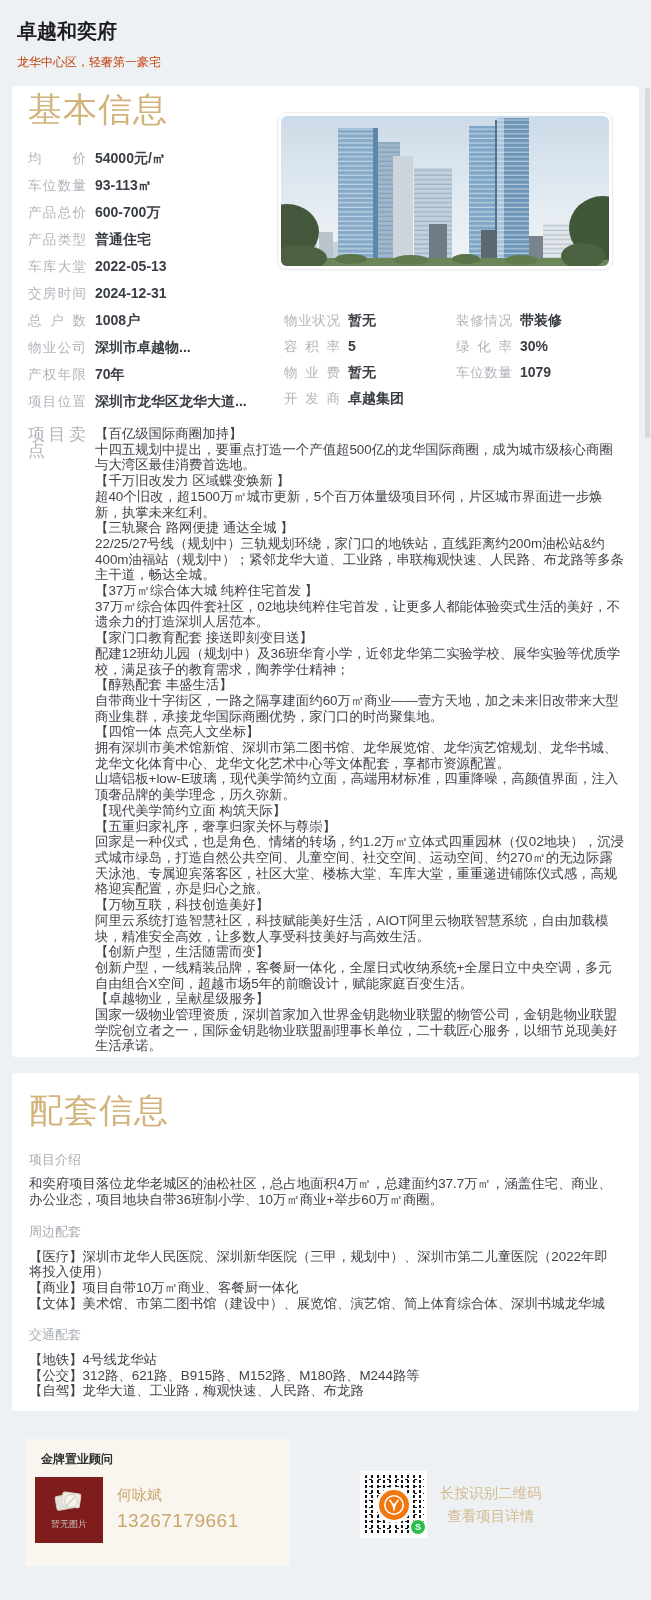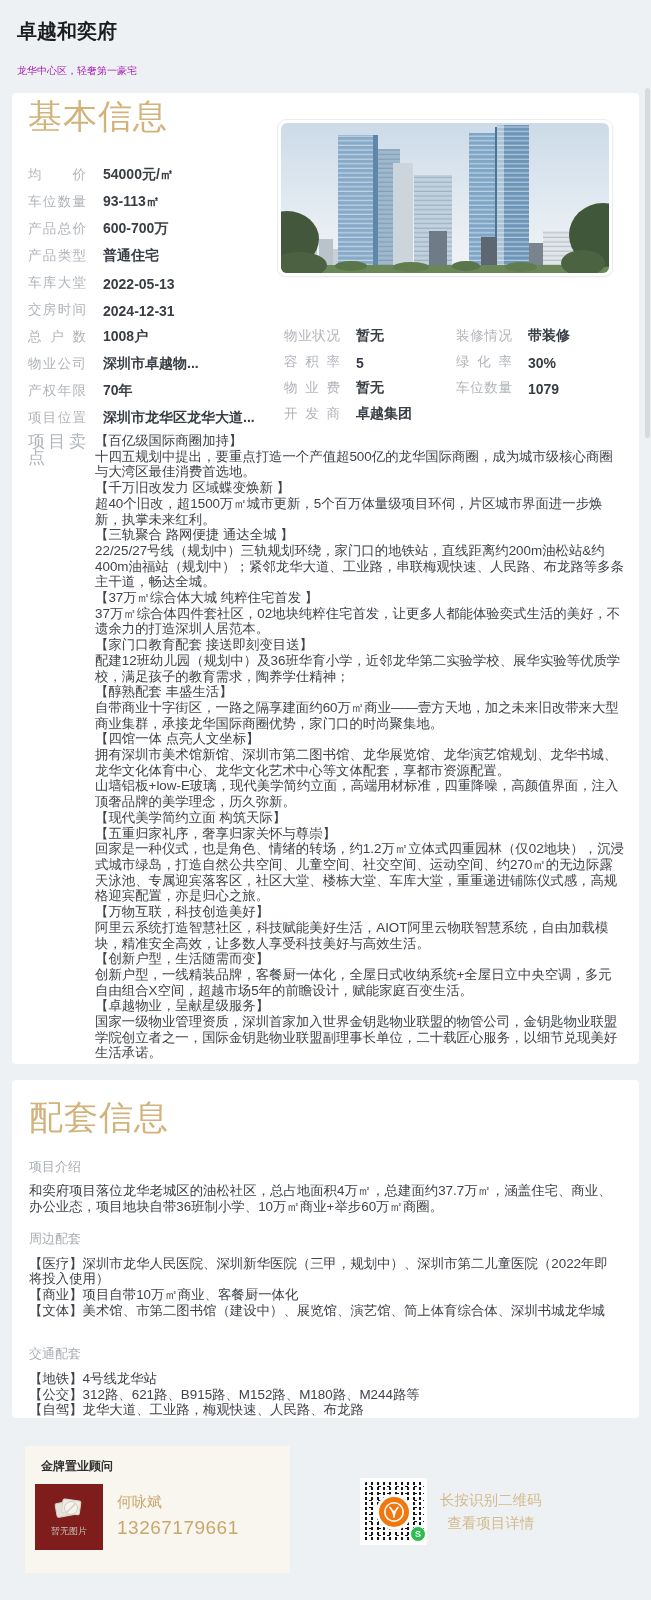--- a/index.html
+++ b/index.html
@@ -2,36 +2,36 @@
 <html><head>
 <meta charset="utf-8">
 <style>
   html,body{margin:0;padding:0;}
   body{font-family:"Liberation Sans","DejaVu Sans",sans-serif;background:#edf1f4;}
   .page{position:relative;width:651px;height:1600px;background:#edf1f4;overflow:hidden;margin:0 auto;}
 
   
   .hdr{padding:18px 17px 15px 17px;}
   .hdr-title{font-size:20px;line-height:26px;font-weight:700;color:#1d1d1f;}
-  .hdr-sub{margin-top:20px;font-size:10px;color:#a21caf;}
+  .hdr-sub{margin-top:10px;font-size:12px;color:#c2410c;}
 
   
   .card{background:#fff;border-radius:4px;margin:0 12px;box-sizing:border-box;overflow:hidden;}
   .card1{height:971px;padding:4px 14px 0 16px;position:relative;}
   .card2{height:338px;padding:18px 17px 0 17px;margin-top:16px;}
   .sec-title{font-size:34px;line-height:38px;color:#d2b37c;letter-spacing:1px;}
 
   
   .photo-frame{position:absolute;top:26px;right:26px;width:336px;height:158px;background:#fff;
     border:1px solid #ececec;border-radius:9px;padding:3px;box-sizing:border-box;box-shadow:0 1px 2px rgba(0,0,0,.04);}
   .photo-frame svg{display:block;width:328px;height:150px;border-radius:6px;}
 
   
   .fields{margin-top:22px;position:relative;}
-  .frow{display:flex;align-items:flex-end;height:27px;gap:8px;}
+  .frow{display:flex;align-items:flex-start;height:27px;}
   .flabel{flex:none;width:58px;margin-right:9px;font-size:13.5px;color:#b1b5bb;
     text-align:justify;text-align-last:justify;-moz-text-align-last:justify;}
   .fvalue{font-size:14px;color:#393d44;font-weight:600;white-space:nowrap;}
   .col-mid{position:absolute;left:256px;top:162px;}
   .col-right{position:absolute;left:428px;top:162px;}
   .col-mid .frow,.col-right .frow{height:26px;}
   .col-mid .flabel,.col-right .flabel{width:56px;margin-right:8px;}
 
   
   .selling{display:flex;margin-top:6px;}
@@ -40,21 +40,21 @@
   .sp-body{width:532px;font-size:13.4px;line-height:15.7px;color:#3f434a;font-weight:500;}
   .sp-line{margin:0;}
 
   
   .sec-label{font-size:13px;color:#a9aeb5;}
   .lbl-intro{margin-top:22px;}
   .body-txt{font-size:13.4px;line-height:15.8px;color:#3f434a;font-weight:500;}
   .intro-txt{margin-top:7px;width:589px;}
   .lbl-nearby{margin-top:15px;}
   .blk{margin-top:8px;width:589px;}
-  .lbl-transport{margin-top:26px;}
+  .lbl-transport{margin-top:14px;}
 
   
   .footer{position:relative;height:160px;margin-top:28px;}
   .consultant-card{position:absolute;left:25px;top:0;width:265px;height:127px;background:#f8f6ee;
     padding:12px 10px;box-sizing:border-box;}
   .consultant-title{font-size:12px;font-weight:600;color:#303030;margin-left:6px;}
   .consultant-row{display:flex;margin-top:9px;}
   .photo-ph{width:68px;height:66px;background:#7f1d1d;display:flex;flex-direction:column;
     align-items:center;justify-content:center;}
   .ph-caption{font-size:9px;color:#c3c1b7;margin-top:3px;}

